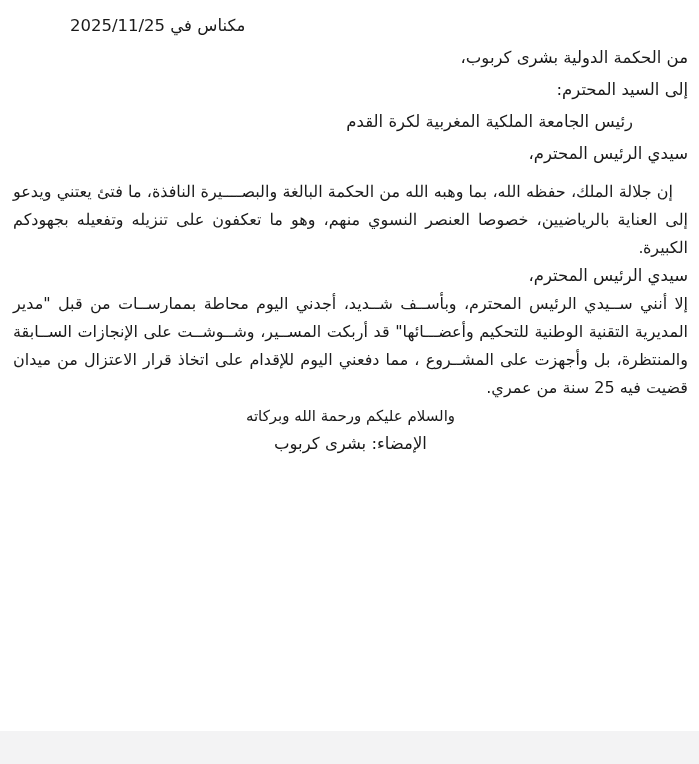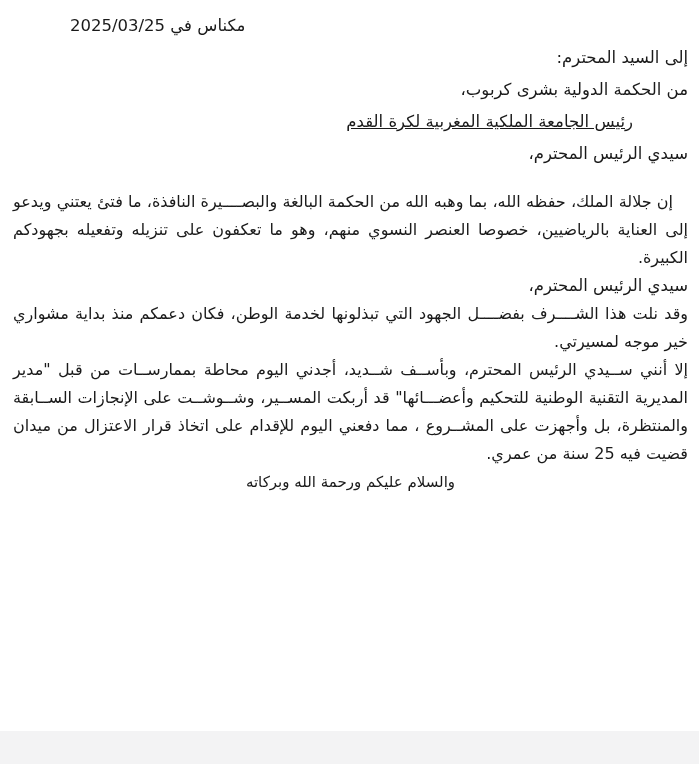--- a/index.html
+++ b/index.html
@@ -30,31 +30,30 @@
   }
   .date {
     font-size: 16.5px;
     line-height: 32px;
     direction: rtl;
     text-align: left;
     padding-left: 57px;
   }
   .addressee {
     padding-right: 55px;
-    text-decoration: underline;
   }
   
   .para {
     margin: 0;
     font-size: 16px;
     line-height: 28px;
     text-align: justify;
     text-justify: inter-word;
   }
-  .para.first { margin-top: 18px; }
+  .para.first { margin-top: 8px; font-family: Liberation Serif, serif; }
   .sal {
     font-size: 16.5px;
     line-height: 28px;
     text-align: right;
   }
   .indent-sm { text-indent: 15px; }
   .indent-md { text-indent: 40px; }
   .closing {
     font-size: 15px;
     line-height: 28px;
@@ -76,41 +75,41 @@
     background: #f3f3f4;
     z-index: 2;
   }
 </style>
 </head>
 <body>
 
 <div class="page">
   <div class="letter">
 
-    <div class="date">مكناس في 2025/03/25</div>
+    <div class="date">مكناس في 2025/11/25</div>
+
+    <div class="hline">من الحكمة الدولية بشرى كربوب،</div>
 
     <div class="hline">إلى السيد المحترم:</div>
-
-    <div class="hline">من الحكمة الدولية بشرى كربوب،</div>
 
     <div class="hline addressee">رئيس الجامعة الملكية المغربية لكرة القدم</div>
 
 
     <div class="hline">سيدي الرئيس المحترم،</div>
 
     <p class="para first indent-sm">إن جلالة الملك، حفظه الله، بما وهبه الله من الحكمة البالغة والبصــــيرة النافذة، ما فتئ يعتني ويدعو إلى العناية بالرياضيين، خصوصا العنصر النسوي منهم، وهو ما تعكفون على تنزيله وتفعيله بجهودكم الكبيرة.</p>
 
     <div class="sal">سيدي الرئيس المحترم،</div>
 
 
-    <p class="para">وقد نلت هذا الشــــرف بفضــــل الجهود التي تبذلونها لخدمة الوطن، فكان دعمكم منذ بداية مشواري خير موجه لمسيرتي.</p>
 
     <p class="para">إلا أنني ســيدي الرئيس المحترم، وبأســف شــديد، أجدني اليوم محاطة بممارســات من قبل "مدير المديرية التقنية الوطنية للتحكيم وأعضـــائها" قد أربكت المســير، وشــوشــت على الإنجازات الســابقة والمنتظرة، بل وأجهزت على المشــروع ، مما دفعني اليوم للإقدام على اتخاذ قرار الاعتزال من ميدان قضيت فيه 25 سنة من عمري.</p>
 
 
 
     <div class="closing">والسلام عليكم ورحمة الله وبركاته</div>
 
+    <div class="signature">الإمضاء: بشرى كربوب</div>
 
   </div>
 
   <div class="bottom-strip"></div>
 </div>
 
 </body></html>

